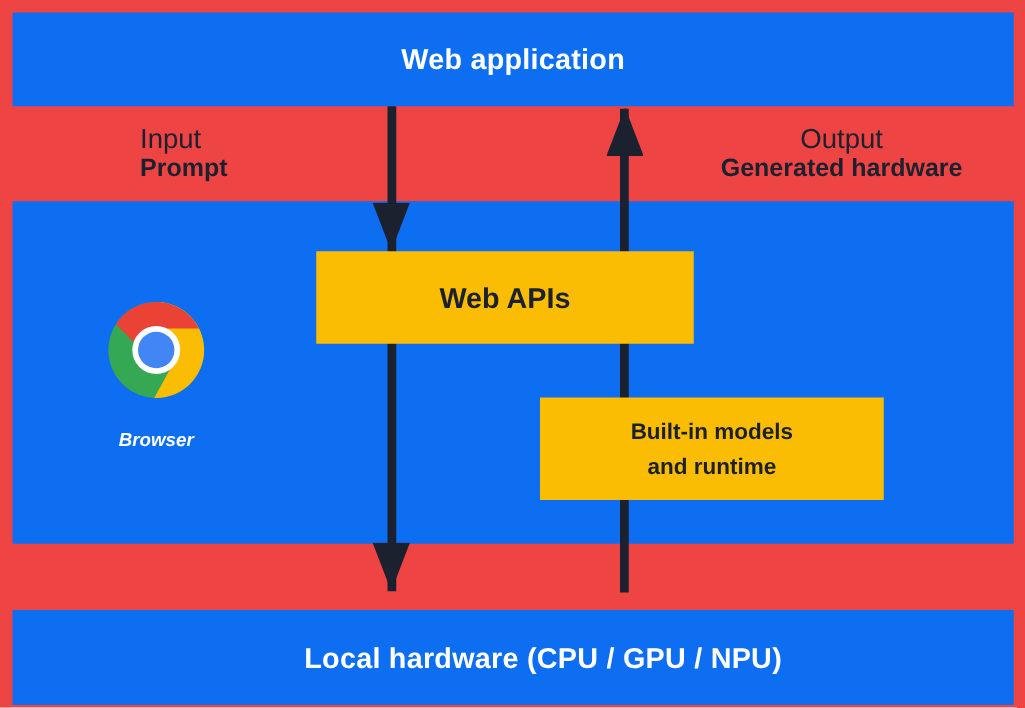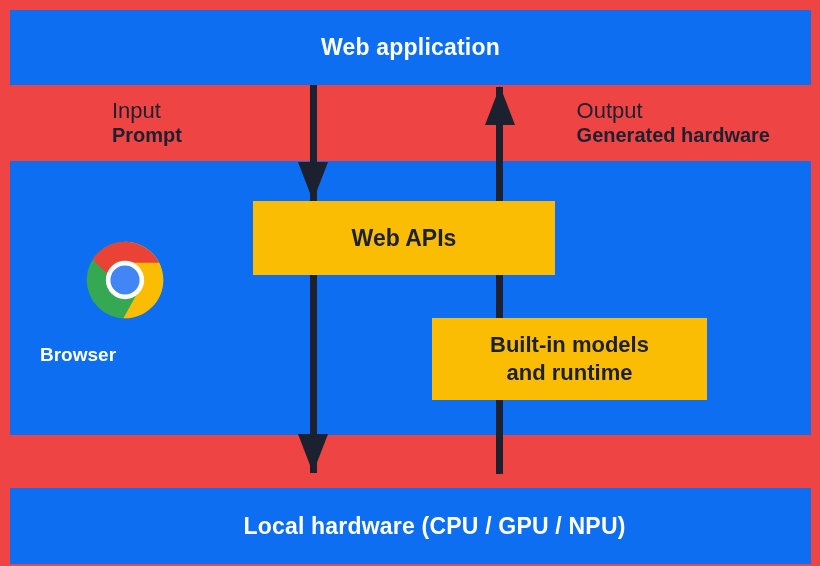--- a/index.html
+++ b/index.html
@@ -34,21 +34,21 @@
     font-weight: bold;
     font-size: 23px;
     letter-spacing: 0.2px;
   }
 
   
   .annotation { position: absolute; top: 99px; color: var(--arrow_dark, #1c2130); z-index: 2; }
   .annotation .line1 { font-size: 22px; font-weight: 400; line-height: 23px; }
   .annotation .line2 { font-size: 20px; font-weight: bold; line-height: 26px; }
   .annotation-input  { left: 112px; text-align: left; }
-  .annotation-output { right: 50px; text-align: left; }
+  .annotation-output { right: 50px; text-align: center; }
 
   
   .arrow-shaft {
     position: absolute;
     width: 7px;
     background: var(--arrow_dark, #1c2130);
     z-index: 1;
   }
   .shaft-down { left: 310px; top: 85px; height: 388px; }
   .shaft-up   { left: 496px; top: 87px; height: 387px; }
@@ -73,40 +73,41 @@
     z-index: 3;
     display: flex;
     flex-direction: column;
     align-items: center;
     justify-content: center;
     text-align: center;
     color: var(--arrow_dark, #1c2130);
     font-weight: bold;
   }
   .box-web-apis { left: 253px; top: 201px; width: 302px; height: 74px; font-size: 23px; }
-  .box-builtin  { left: 432px; top: 318px; width: 275px; height: 82px; font-size: 22px; line-height: 28px; }
+  .box-builtin  { left: 432px; top: 318px; width: 275px; height: 82px; font-size: 18px; line-height: 28px; }
 
   
   .chrome-logo-wrap { position: absolute; left: 79px; top: 234px; width: 92px; height: 92px; z-index: 2; }
   .lg-green  { fill: var(--logo_green,  #34a853); }
   .lg-yellow { fill: var(--logo_yellow, #fbbc04); }
   .lg-red    { fill: var(--logo_red,    #ea4335); }
   .lg-blue   { fill: var(--logo_blue,   #4285f4); }
   .lg-white  { fill: #ffffff; }
 
   .browser-label {
     position: absolute;
     left: 40px;
     top: 344px;
     width: 170px;
-    text-align: left;
+    text-align: center;
     color: var(--text_on_blue, #ffffff);
-    font-size: 19px;
+    font-size: 15px;
     font-weight: bold;
     z-index: 2;
+    font-style: italic;
   }
 </style>
 </head>
 <body>
 
 <div class="canvas">
 
   <div class="bar bar-top">
     <span class="bar-label">Web application</span>
   </div>

